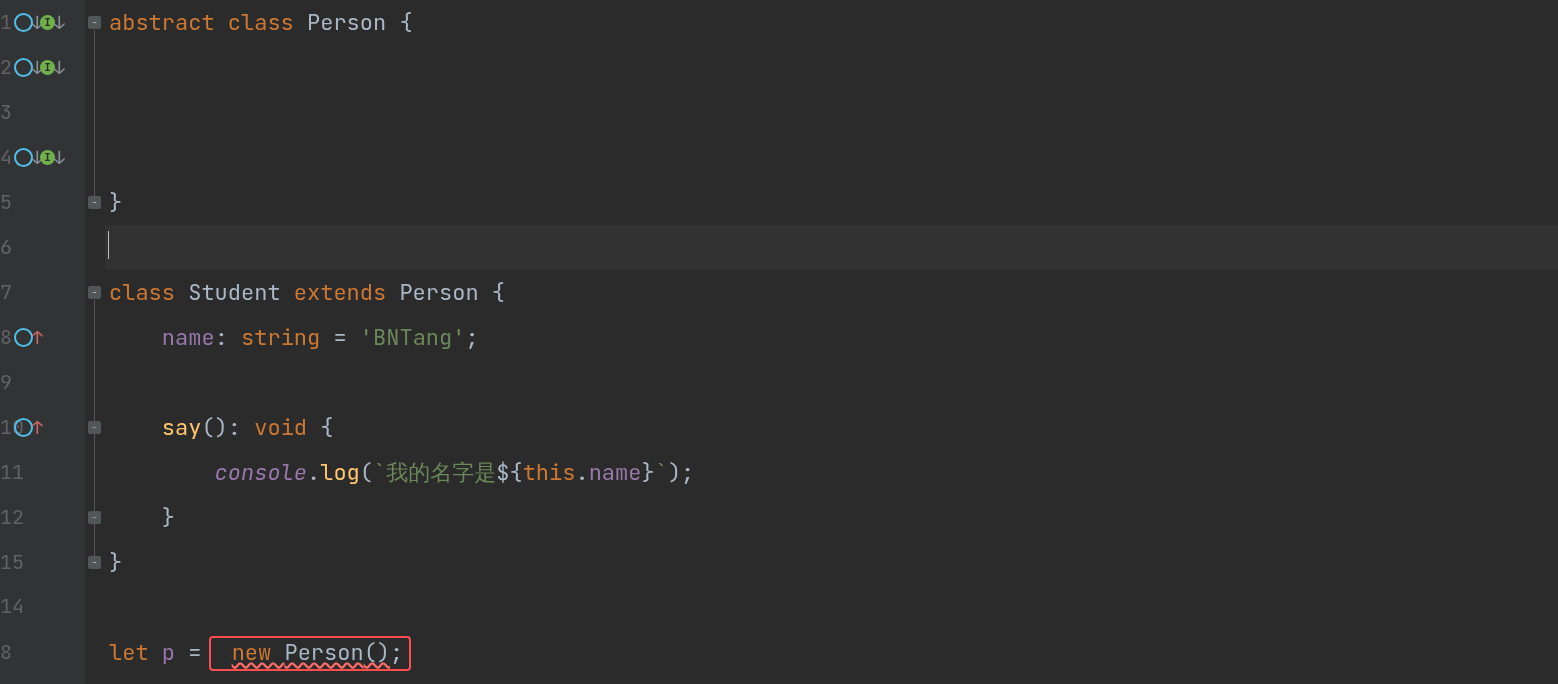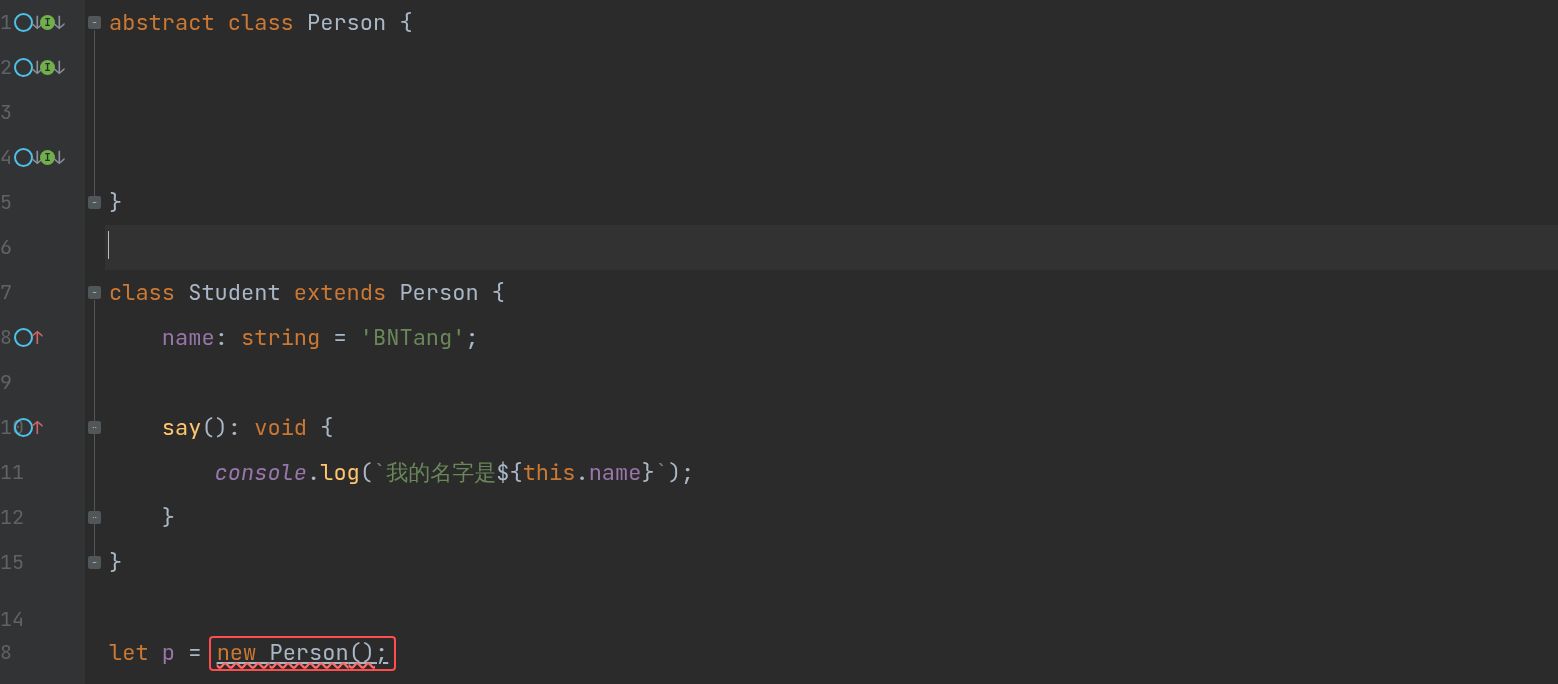--- a/index.html
+++ b/index.html
@@ -133,23 +133,22 @@
   .tpl{color:var(--template);}
   .it{font-style:italic;}
   .punct{color:var(--punct);}
   .err-underline{
     text-decoration:underline wavy #ff6b68;
     text-decoration-skip-ink:none;
   }
   .err-box{
     border:2px solid var(--error-box);
     border-radius:4px;
-    padding:0 6px 2px 6px;
+    padding:0 6px 2px 21px;
     margin-left:-6px;
-    text-decoration:underline;
   }
   .caret{
     display:inline-block;
     width:1px;height:28px;
     background:var(--caret);
     vertical-align:-4px;
     margin-left:-1px;
   }
 </style>
 </head>
@@ -199,21 +198,21 @@
       <div class="gnum" style="top: 405px; height: 45px;">10</div>
       <div class="gicon" style="top: 405px;">
         <span class="ic">
           <span class="ring"></span>
           <span class="arrow-up">↑</span>
         </span>
       </div>
       <div class="gnum" style="top: 450px; height: 45px;">11</div>
       <div class="gnum" style="top: 495px; height: 45px;">12</div>
       <div class="gnum" style="top: 540px; height: 45px;">15</div>
-      <div class="gnum" style="top: 597px; height: 45px;">14</div>
+      <div class="gnum" style="top: 584px; height: 45px;">14</div>
       <div class="gnum" style="top: 630px; height: 45px;">8</div>
     </div>
   <div class="fold-col" id="foldcol">
       <div class="fold-handle" style="top: 16px;">−</div>
       <div class="fold-handle" style="top: 196px;">−</div>
       <div class="fold-handle" style="top: 286px;">−</div>
       <div class="fold-handle" style="top: 421px;">−</div>
       <div class="fold-handle" style="top: 511px;">−</div>
       <div class="fold-handle" style="top: 556px;">−</div>
       <div class="fold-line" style="top: 30px; height: 166px;"></div>

